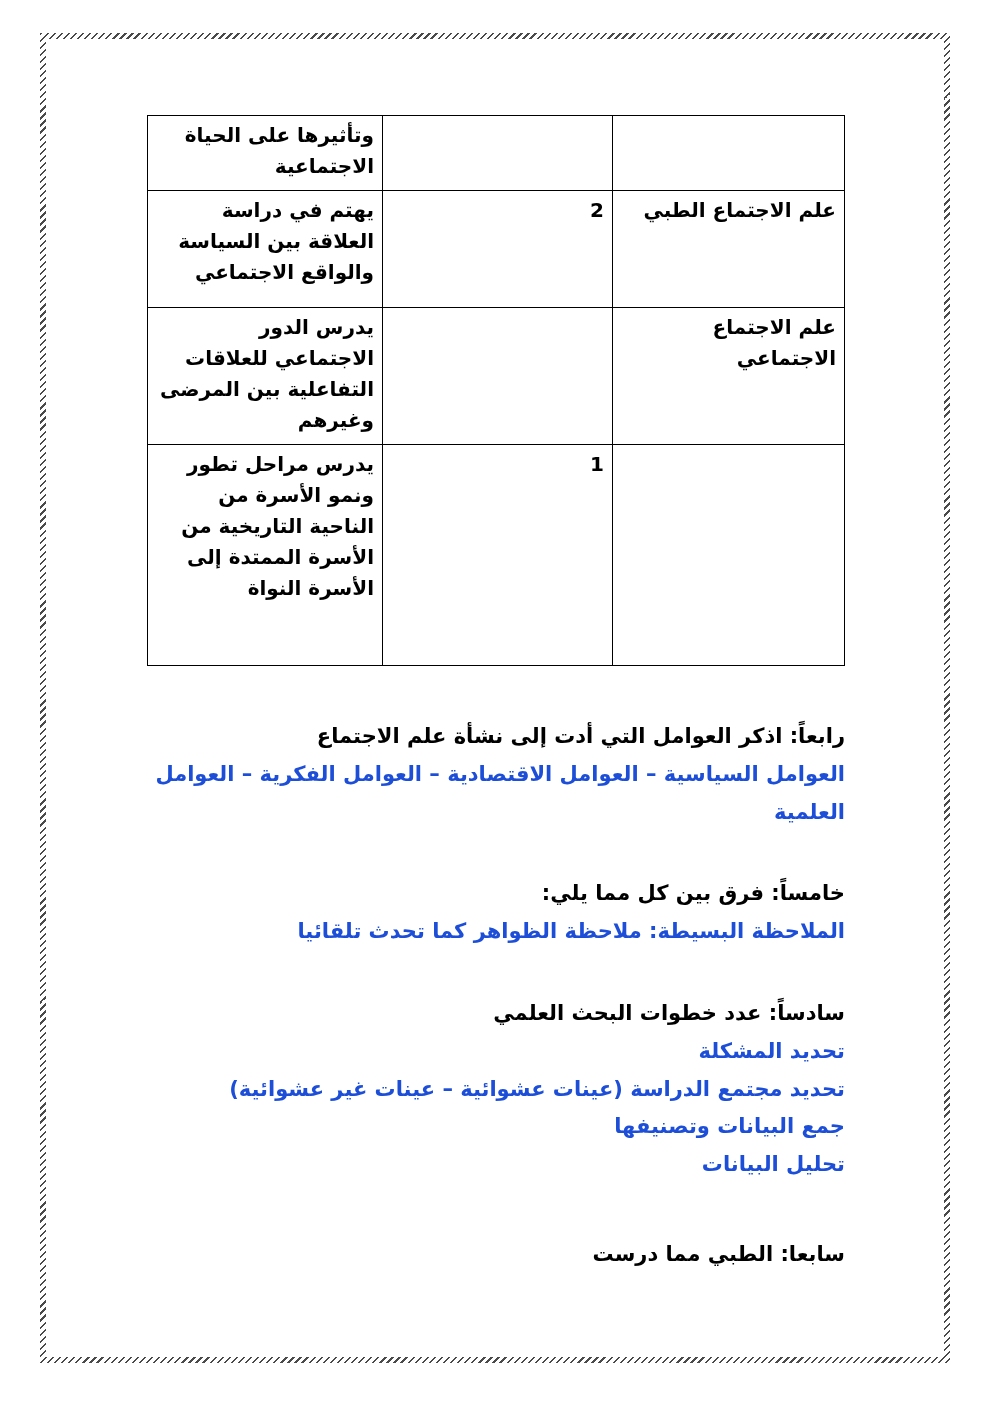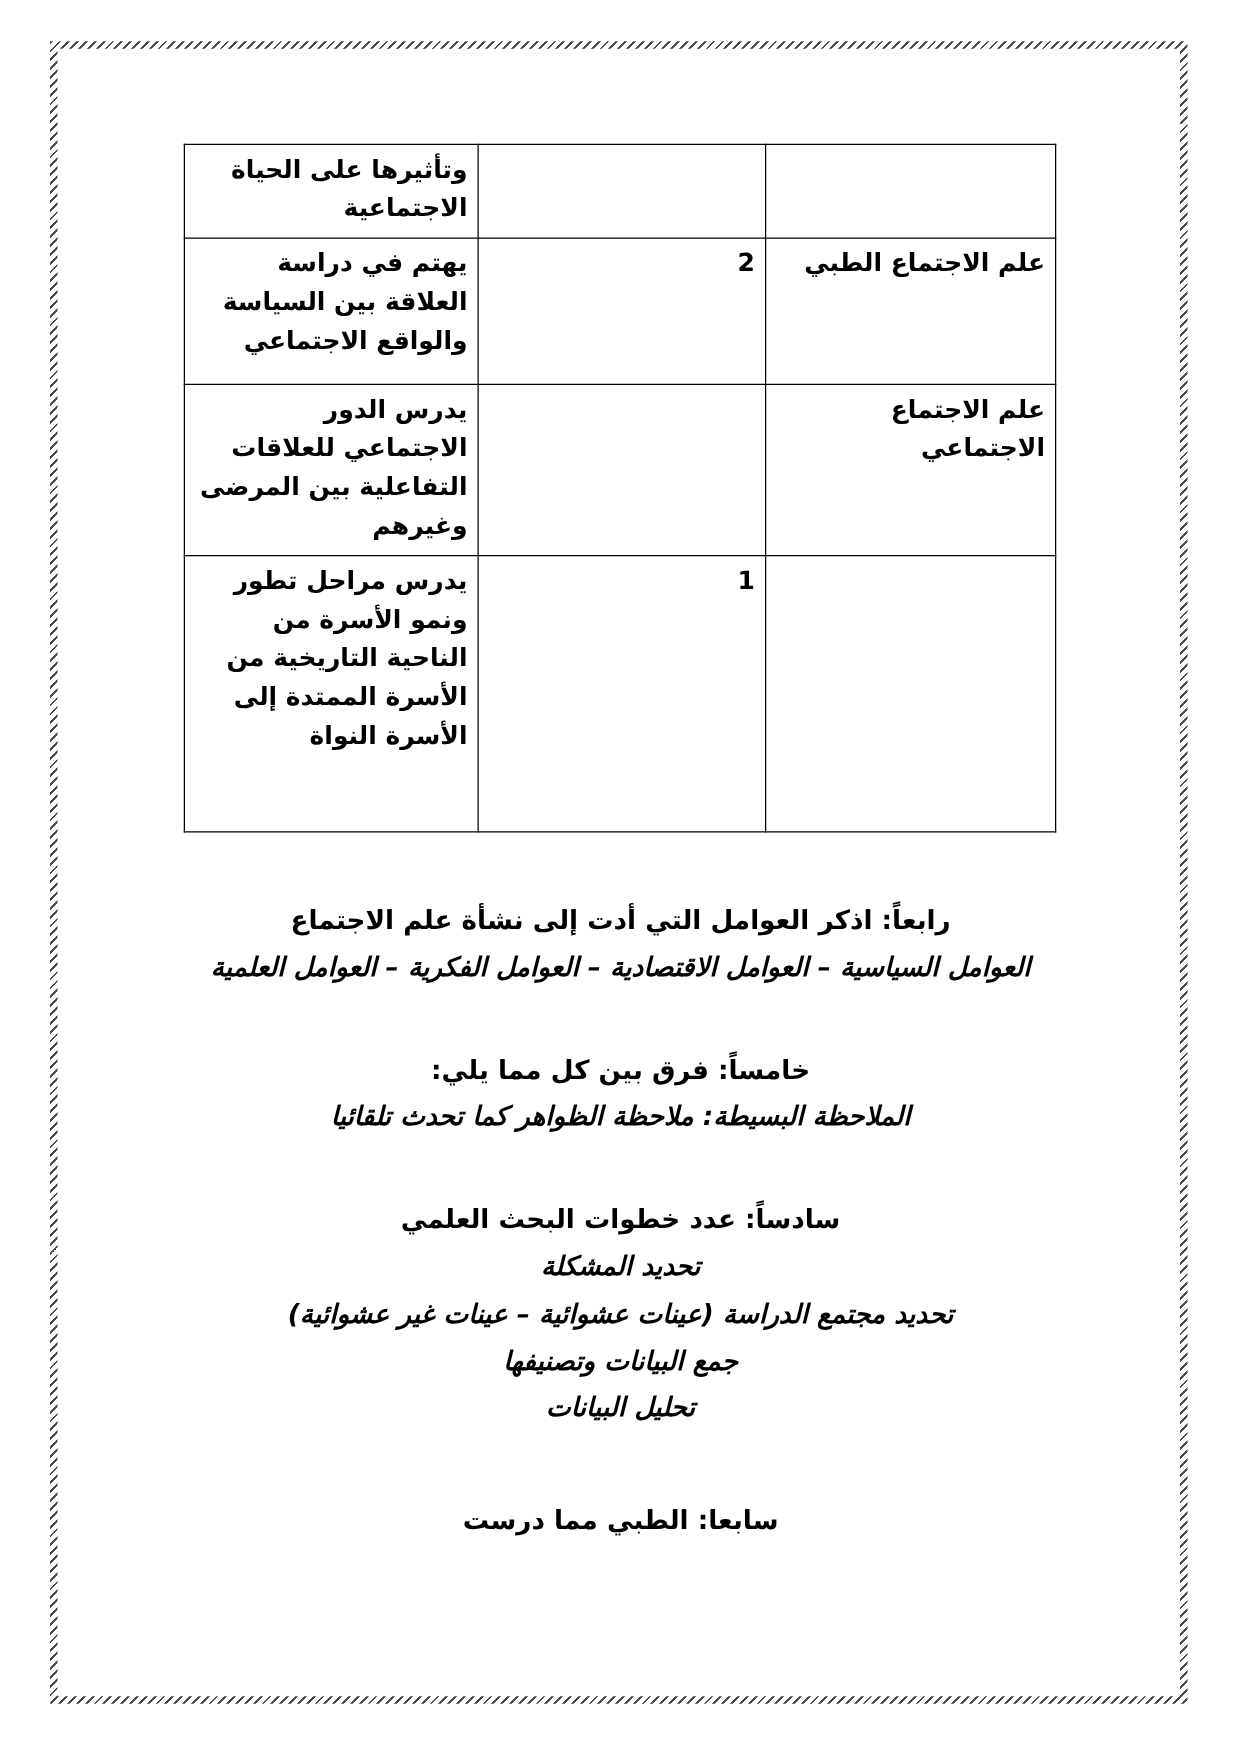--- a/index.html
+++ b/index.html
@@ -55,26 +55,26 @@
   tr.r2 td { height: 117px; }
   tr.r3 td { height: 137px; }
   tr.r4 td { height: 221px; }
 
   .section {
     width: 697px;
     margin-top: 44px;
     font-size: 21px;
     font-weight: bold;
     line-height: 1.8;
-    text-align: center;
+    text-align: right;
   }
   .section.first { margin-top: 52px; }
   .section.last  { margin-top: 52px; }
   .heading { color: #000000; margin: 0; }
-  .answer  { color: #000000; margin: 0; font-style: italic; }
+  .answer  { color: #1d4ed8; margin: 0; }
 </style>
 </head>
 <body>
 
 <div class="frame">
   <div class="inner">
     <div class="content">
 
       <table class="soc-table">
         <tbody>

